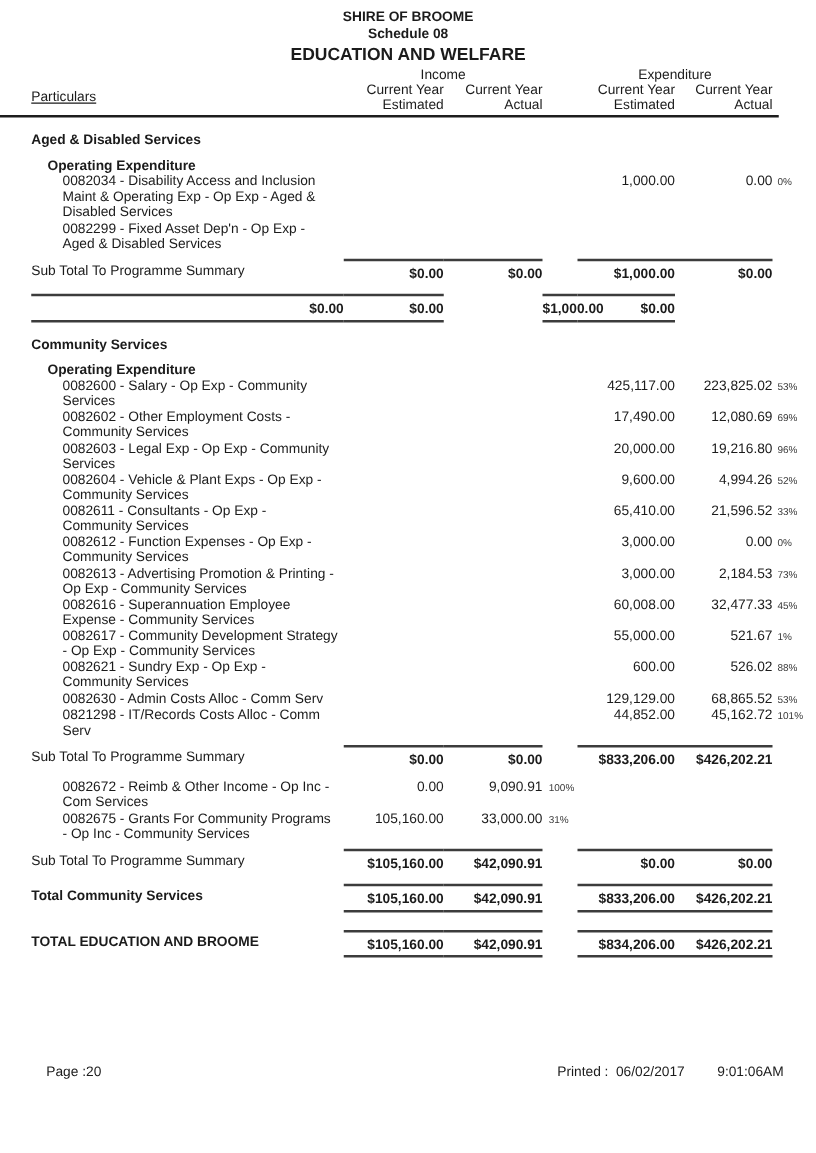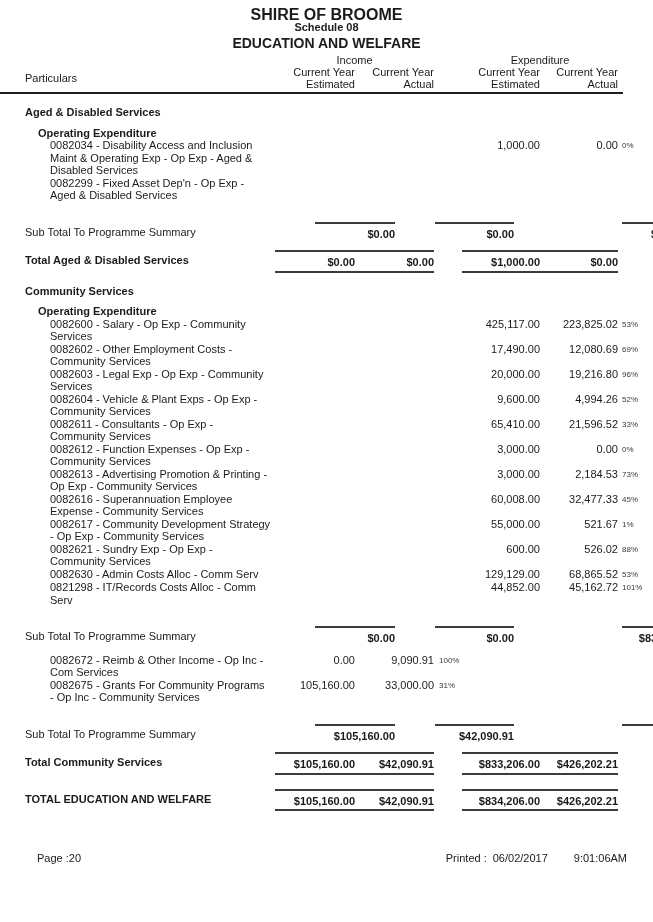--- a/index.html
+++ b/index.html
@@ -10,21 +10,21 @@
     background: #ffffff;
     font-family: "Liberation Sans", "DejaVu Sans", sans-serif;
     font-size: 11px;
     line-height: 12.5px;
     color: #1b1b1b;
     overflow: hidden;
     box-sizing: border-box;
     padding-top: 8px;
   }
   .doc-header { text-align: center; }
-  .org-name      { font-weight: bold; font-size: 16px; line-height: 13px; }
+  .org-name      { font-weight: bold; font-size: 11px; line-height: 13px; }
   .schedule-name { font-weight: bold; font-size: 11px; line-height: 13px; }
   .doc-title     { font-weight: bold; font-size: 14px; line-height: 16px; margin-top: 1px; }
   .doc-subtitle  { font-weight: bold; font-size: 10.5px; line-height: 12px; margin-top: 9px; }
 
   .content { padding-left: 25px; }
 
   .grid-row {
     display: grid;
     grid-template-columns: 250px 80px 79px 28px 78px 78px 35px;
     align-items: start;
@@ -42,21 +42,21 @@
     width: 636px; 
     height: 2px;
     background: #1d1d1d;
     margin-top: 2px;
   }
 
   
   .row-section    { margin-top: 12px; }
   .row-group      { margin-top: 8px; }
   .row-account    { margin-top: 0; }
-  .row-subtotal   { margin-top: 20px; gap: 40px; }
+  .row-subtotal   { margin-top: 5px; }
   .row-total      { margin-top: 10px; }
   .row-grandtotal { margin-top: 14px; }
 
   .name-cell { text-align: left; }
   .row-section .name-cell,
   .row-total .name-cell,
   .row-grandtotal .name-cell { font-weight: bold; }
   .row-group .name-cell { font-weight: bold; padding-left: 13px; }
   .row-account .name-cell { padding-left: 25px; white-space: pre-line; }
 
@@ -119,21 +119,21 @@
 
     <div class="col-headers">
       <div class="grid-row">
         <div class="cell"></div>
         <div class="cell group-label" style="grid-column: 2 / span 2;">Income</div>
         <div class="cell"></div>
         <div class="cell group-label" style="grid-column: 5 / span 2;">Expenditure</div>
         <div class="cell"></div>
       </div>
       <div class="grid-row">
-        <div class="cell particulars-label" style="grid-row: 1 / span 2;">Particulars</div>
+        <div class="cell particulars-label" style="grid-row: 1 / span 2; text-decoration: underline;">Particulars</div>
         <div class="cell colhead">Current Year</div>
         <div class="cell colhead">Current Year</div>
         <div class="cell"></div>
         <div class="cell colhead">Current Year</div>
         <div class="cell colhead">Current Year</div>
         <div class="cell"></div>
         <div class="cell colhead">Estimated</div>
         <div class="cell colhead">Actual</div>
         <div class="cell"></div>
         <div class="cell colhead">Estimated</div>
@@ -186,21 +186,20 @@
         <div class="grid-row row-subtotal">
           <div class="name-cell cell">Sub Total To Programme Summary</div>
           <div class="value-cell cell cell-inc-est">$0.00</div>
           <div class="value-cell cell cell-inc-act">$0.00</div>
           <div class="pct-cell cell cell-inc-pct"></div>
           <div class="value-cell cell cell-exp-est">$1,000.00</div>
           <div class="value-cell cell cell-exp-act">$0.00</div>
           <div class="pct-cell cell cell-exp-pct"></div>
         </div>
         <div class="grid-row row-total">
-          <div class="name-cell cell">Total Aged &amp; Disabled Services</div>
           <div class="value-cell cell cell-inc-est">$0.00</div>
           <div class="value-cell cell cell-inc-act">$0.00</div>
           <div class="pct-cell cell cell-inc-pct"></div>
           <div class="value-cell cell cell-exp-est">$1,000.00</div>
           <div class="value-cell cell cell-exp-act">$0.00</div>
           <div class="pct-cell cell cell-exp-pct"></div>
         </div>
         <div class="grid-row row-section">
           <div class="name-cell cell">Community Services</div>
           <div class="value-cell cell cell-inc-est"></div>
@@ -387,21 +386,21 @@
         <div class="grid-row row-total">
           <div class="name-cell cell">Total Community Services</div>
           <div class="value-cell cell cell-inc-est">$105,160.00</div>
           <div class="value-cell cell cell-inc-act">$42,090.91</div>
           <div class="pct-cell cell cell-inc-pct"></div>
           <div class="value-cell cell cell-exp-est">$833,206.00</div>
           <div class="value-cell cell cell-exp-act">$426,202.21</div>
           <div class="pct-cell cell cell-exp-pct"></div>
         </div>
         <div class="grid-row row-grandtotal">
-          <div class="name-cell cell">TOTAL EDUCATION AND WELFARE</div>
+          <div class="name-cell cell">TOTAL EDUCATION AND BROOME</div>
           <div class="value-cell cell cell-inc-est">$105,160.00</div>
           <div class="value-cell cell cell-inc-act">$42,090.91</div>
           <div class="pct-cell cell cell-inc-pct"></div>
           <div class="value-cell cell cell-exp-est">$834,206.00</div>
           <div class="value-cell cell cell-exp-act">$426,202.21</div>
           <div class="pct-cell cell cell-exp-pct"></div>
         </div>
       </div>
 
   </div>

